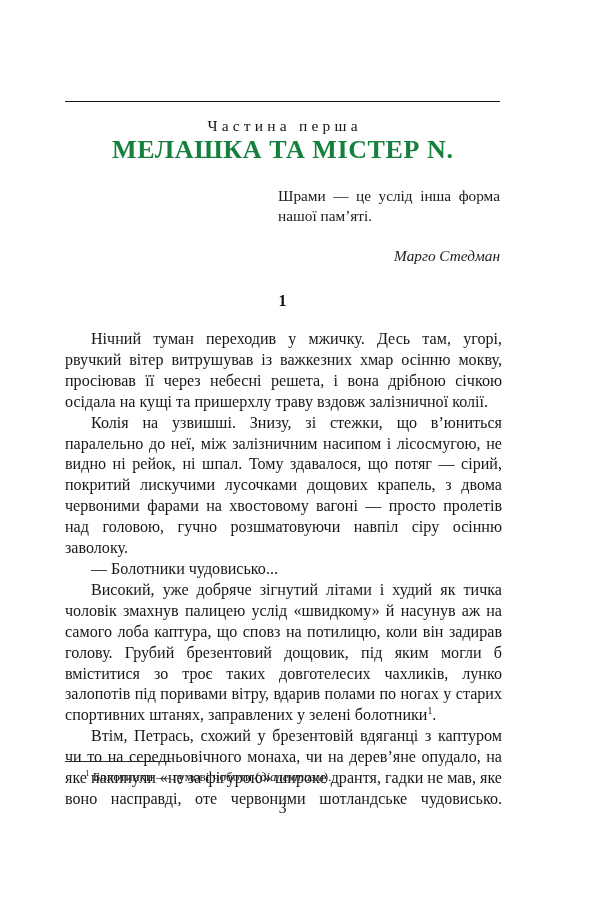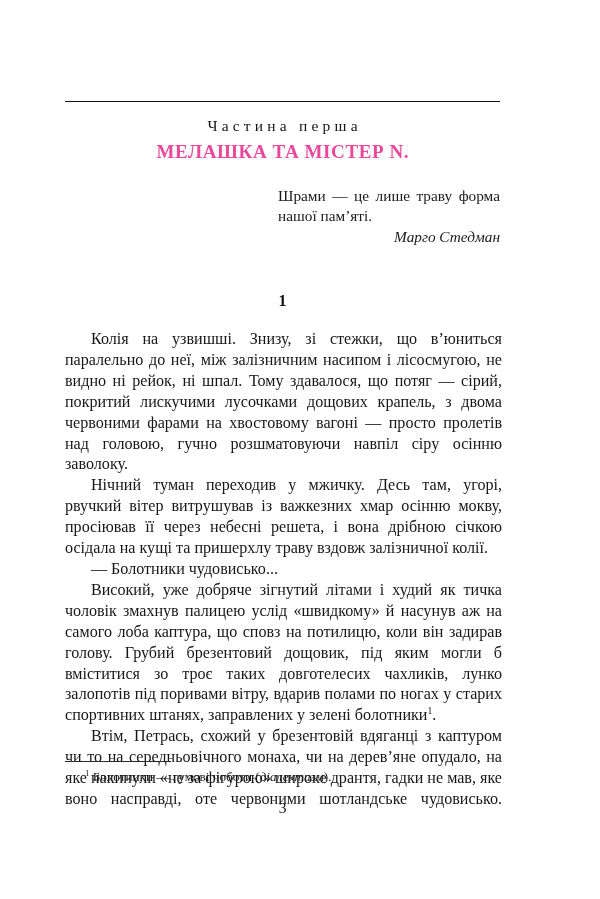--- a/index.html
+++ b/index.html
@@ -46,46 +46,45 @@
   }
   .part-label {
     font-size: 15.5px;
     letter-spacing: 4.2px;
     line-height: 1.25;
     font-variant: normal;
     color: #141414;
     text-indent: 4.2px;
   }
   .part-title {
-    margin-top: 6px;
-    font-size: 19px;
+    font-size: 26px;
     font-weight: bold;
     letter-spacing: 0.6px;
     line-height: 1.18;
-    color: #ec4899;
+    color: #15803d;
     text-indent: 0.6px;
   }
 
   
   .epigraph {
     position: absolute;
     left: 278px;
     top: 182px;
     width: 222px;
   }
   .epigraph-text {
     font-size: 15.3px;
     line-height: 1.33;
     text-align: justify;
     text-align-last: left;
     color: #1a1a1a;
     hyphens: manual;
   }
   .epigraph-source {
-    margin-top: 1px;
+    margin-top: 20px;
     font-size: 15.3px;
     font-style: italic;
     text-align: right;
     color: #1a1a1a;
   }
 
   
   .chapter-number {
     position: absolute;
     left: 65px;
@@ -172,29 +171,29 @@
 <div class="page">
 
   <div class="top-rule"></div>
 
   <div class="part-block">
     <div class="part-label">Частина перша</div>
     <div class="part-title">МЕЛАШКА ТА МІСТЕР N.</div>
   </div>
 
   <div class="epigraph">
-    <div class="epigraph-text">Шрами — це лише траву форма нашої пам’яті.</div>
+    <div class="epigraph-text">Шрами — це услід інша форма нашої пам’яті.</div>
     <div class="epigraph-source">Марго Стедман</div>
   </div>
 
   <div class="chapter-number">1</div>
 
   <div class="body-text">
+    <p>Нічний туман переходив у мжичку. Десь там, угорі, рвучкий вітер витрушував із важкезних хмар осінню мокву, просіював її через небесні решета, і вона дрібною січкою осідала на кущі та пришерхлу траву вздовж залізничної колії.</p>
     <p>Колія на узвишші. Знизу, зі стежки, що в’юниться паралельно до неї, між залізничним насипом і лісосмугою, не видно ні рейок, ні шпал. Тому здавалося, що потяг — сірий, покритий лискучими лусочками дощових крапель, з двома червоними фарами на хвостовому вагоні — просто пролетів над головою, гучно розшматовуючи навпіл сіру осінню заволоку.</p>
-    <p>Нічний туман переходив у мжичку. Десь там, угорі, рвучкий вітер витрушував із важкезних хмар осінню мокву, просіював її через небесні решета, і вона дрібною січкою осідала на кущі та пришерхлу траву вздовж залізничної колії.</p>
     <p class="dialogue">— Болотники чудовисько...</p>
     <p><span>Високий, уже добряче зігнутий літами і худий як тичка чоловік змахнув палицею услід «швидкому» й насунув аж на самого лоба каптура, що сповз на потилицю, коли він задирав голову. Грубий брезентовий дощовик, під яким могли б вміститися зо троє таких довготелесих чахликів, лунко залопотів під поривами вітру, вдарив полами по ногах у старих спортивних штанях, заправлених у зелені болотники</span><sup class="fn-ref">1</sup><span>.</span></p>
     <p class="last-full">Втім, Петрась, схожий у брезентовій вдяганці з каптуром чи то на середньовічного монаха, чи на дерев’яне опудало, на яке накинули «не за фігурою» широке дрантя, гадки не мав, яке воно насправді, оте червоними шотландське чудовисько.</p>
   </div>
 
   <div class="footnote">
     <div class="footnote-rule"></div>
     <div class="footnote-text"><sup>1</sup><span> Болотники — гумові чоботи (</span><i>діалектизм</i><span>).</span></div>
   </div>
 

